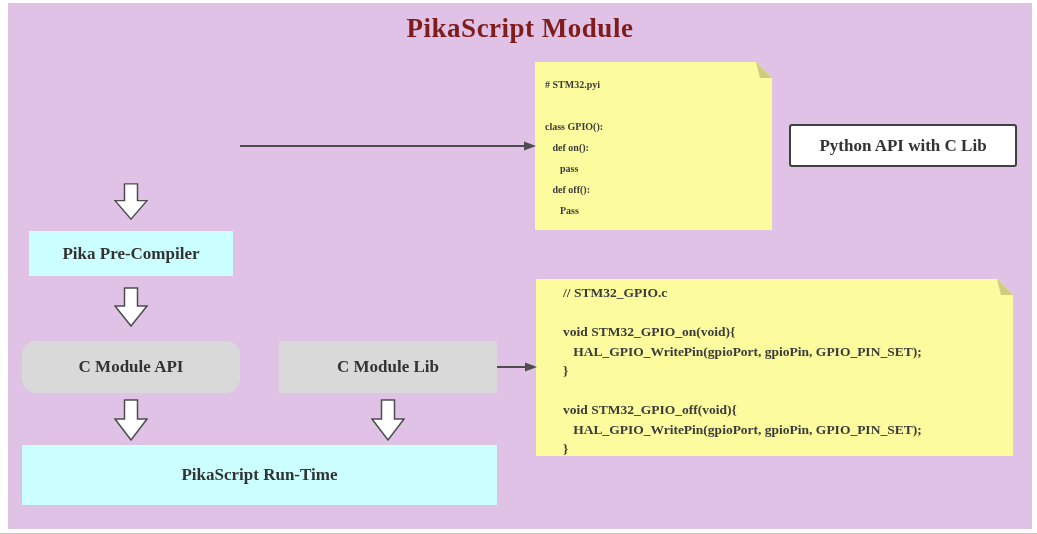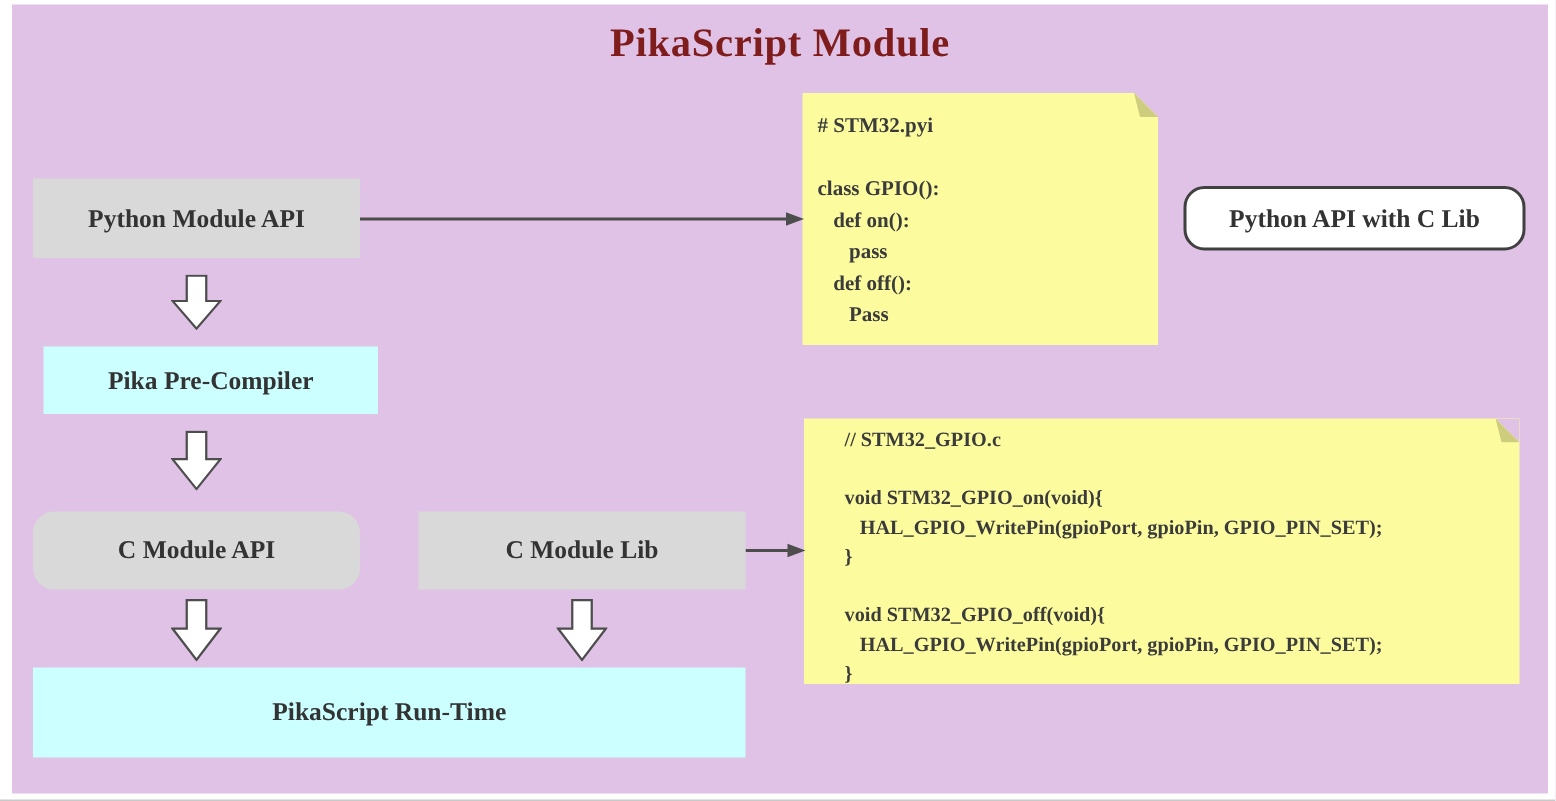--- a/index.html
+++ b/index.html
@@ -50,60 +50,57 @@
     text-align: center;
   }
   .node.gray  { background: #d9d9d9; }
   .node.cyan  { background: #ccffff; }
   .node.white {
     background: #ffffff;
     border: 2px solid #404040;
     border-radius: 3px;
   }
   #node-python-module-api { left: 14px;  top: 116px; width: 218px; height: 53px; }
-  #node-pika-pre-compiler { left: 21px;  top: 228px; width: 223px; height: 45px; }
+  #node-pika-pre-compiler { left: 21px;  top: 228px; width: 204px; height: 45px; }
   #node-c-module-api      { left: 14px;  top: 338px; width: 218px; height: 52px; border-radius: 14px; }
   #node-c-module-lib      { left: 271px; top: 338px; width: 218px; height: 52px; }
   #node-pikascript-runtime{ left: 14px;  top: 442px; width: 475px; height: 60px; }
-  #node-python-api-c-lib  { left: 781px; top: 121px; width: 228px; height: 43px; border-radius: 14px; }
+  #node-python-api-c-lib  { left: 781px; top: 121px; width: 228px; height: 43px; }
 
   .note {
     position: absolute;
     background: #fcfc9f;
     overflow: hidden;
   }
   .note pre {
     font-family: "Liberation Serif", "DejaVu Serif", serif;
     font-weight: bold;
     color: #3b3b3b;
     white-space: pre;
   }
   #note-stm32-pyi   { left: 527px; top: 59px;  width: 237px; height: 168px; }
-  #note-stm32-pyi pre   { padding: 12px 10px; font-size: 14px; line-height: 21px; }
+  #note-stm32-pyi pre   { padding: 12px 10px; font-size: 10px; line-height: 21px; }
   #note-stm32-gpio-c{ left: 528px; top: 276px; width: 477px; height: 177px; }
   #note-stm32-gpio-c pre{ padding: 4px 27px;  font-size: 13.5px; line-height: 19.5px; }
   .note-fold {
     position: absolute;
     top: 0; right: 0;
     width: 16px; height: 16px;
   }
   .block-arrow { position: absolute; }
   .line-arrow  { position: absolute; }
 </style>
 </head>
 <body>
 
 <div class="stage">
   <div class="canvas">
 
     <div class="diagram-title">PikaScript Module</div>
 
-    <div class="node gray" id="node-python-module-api">
-      <span>Python Module API</span>
-    </div>
     <div class="node cyan" id="node-pika-pre-compiler">
       <span>Pika Pre-Compiler</span>
     </div>
     <div class="node gray" id="node-c-module-api">
       <span>C Module API</span>
     </div>
     <div class="node gray" id="node-c-module-lib">
       <span>C Module Lib</span>
     </div>
     <div class="node cyan" id="node-pikascript-runtime">

